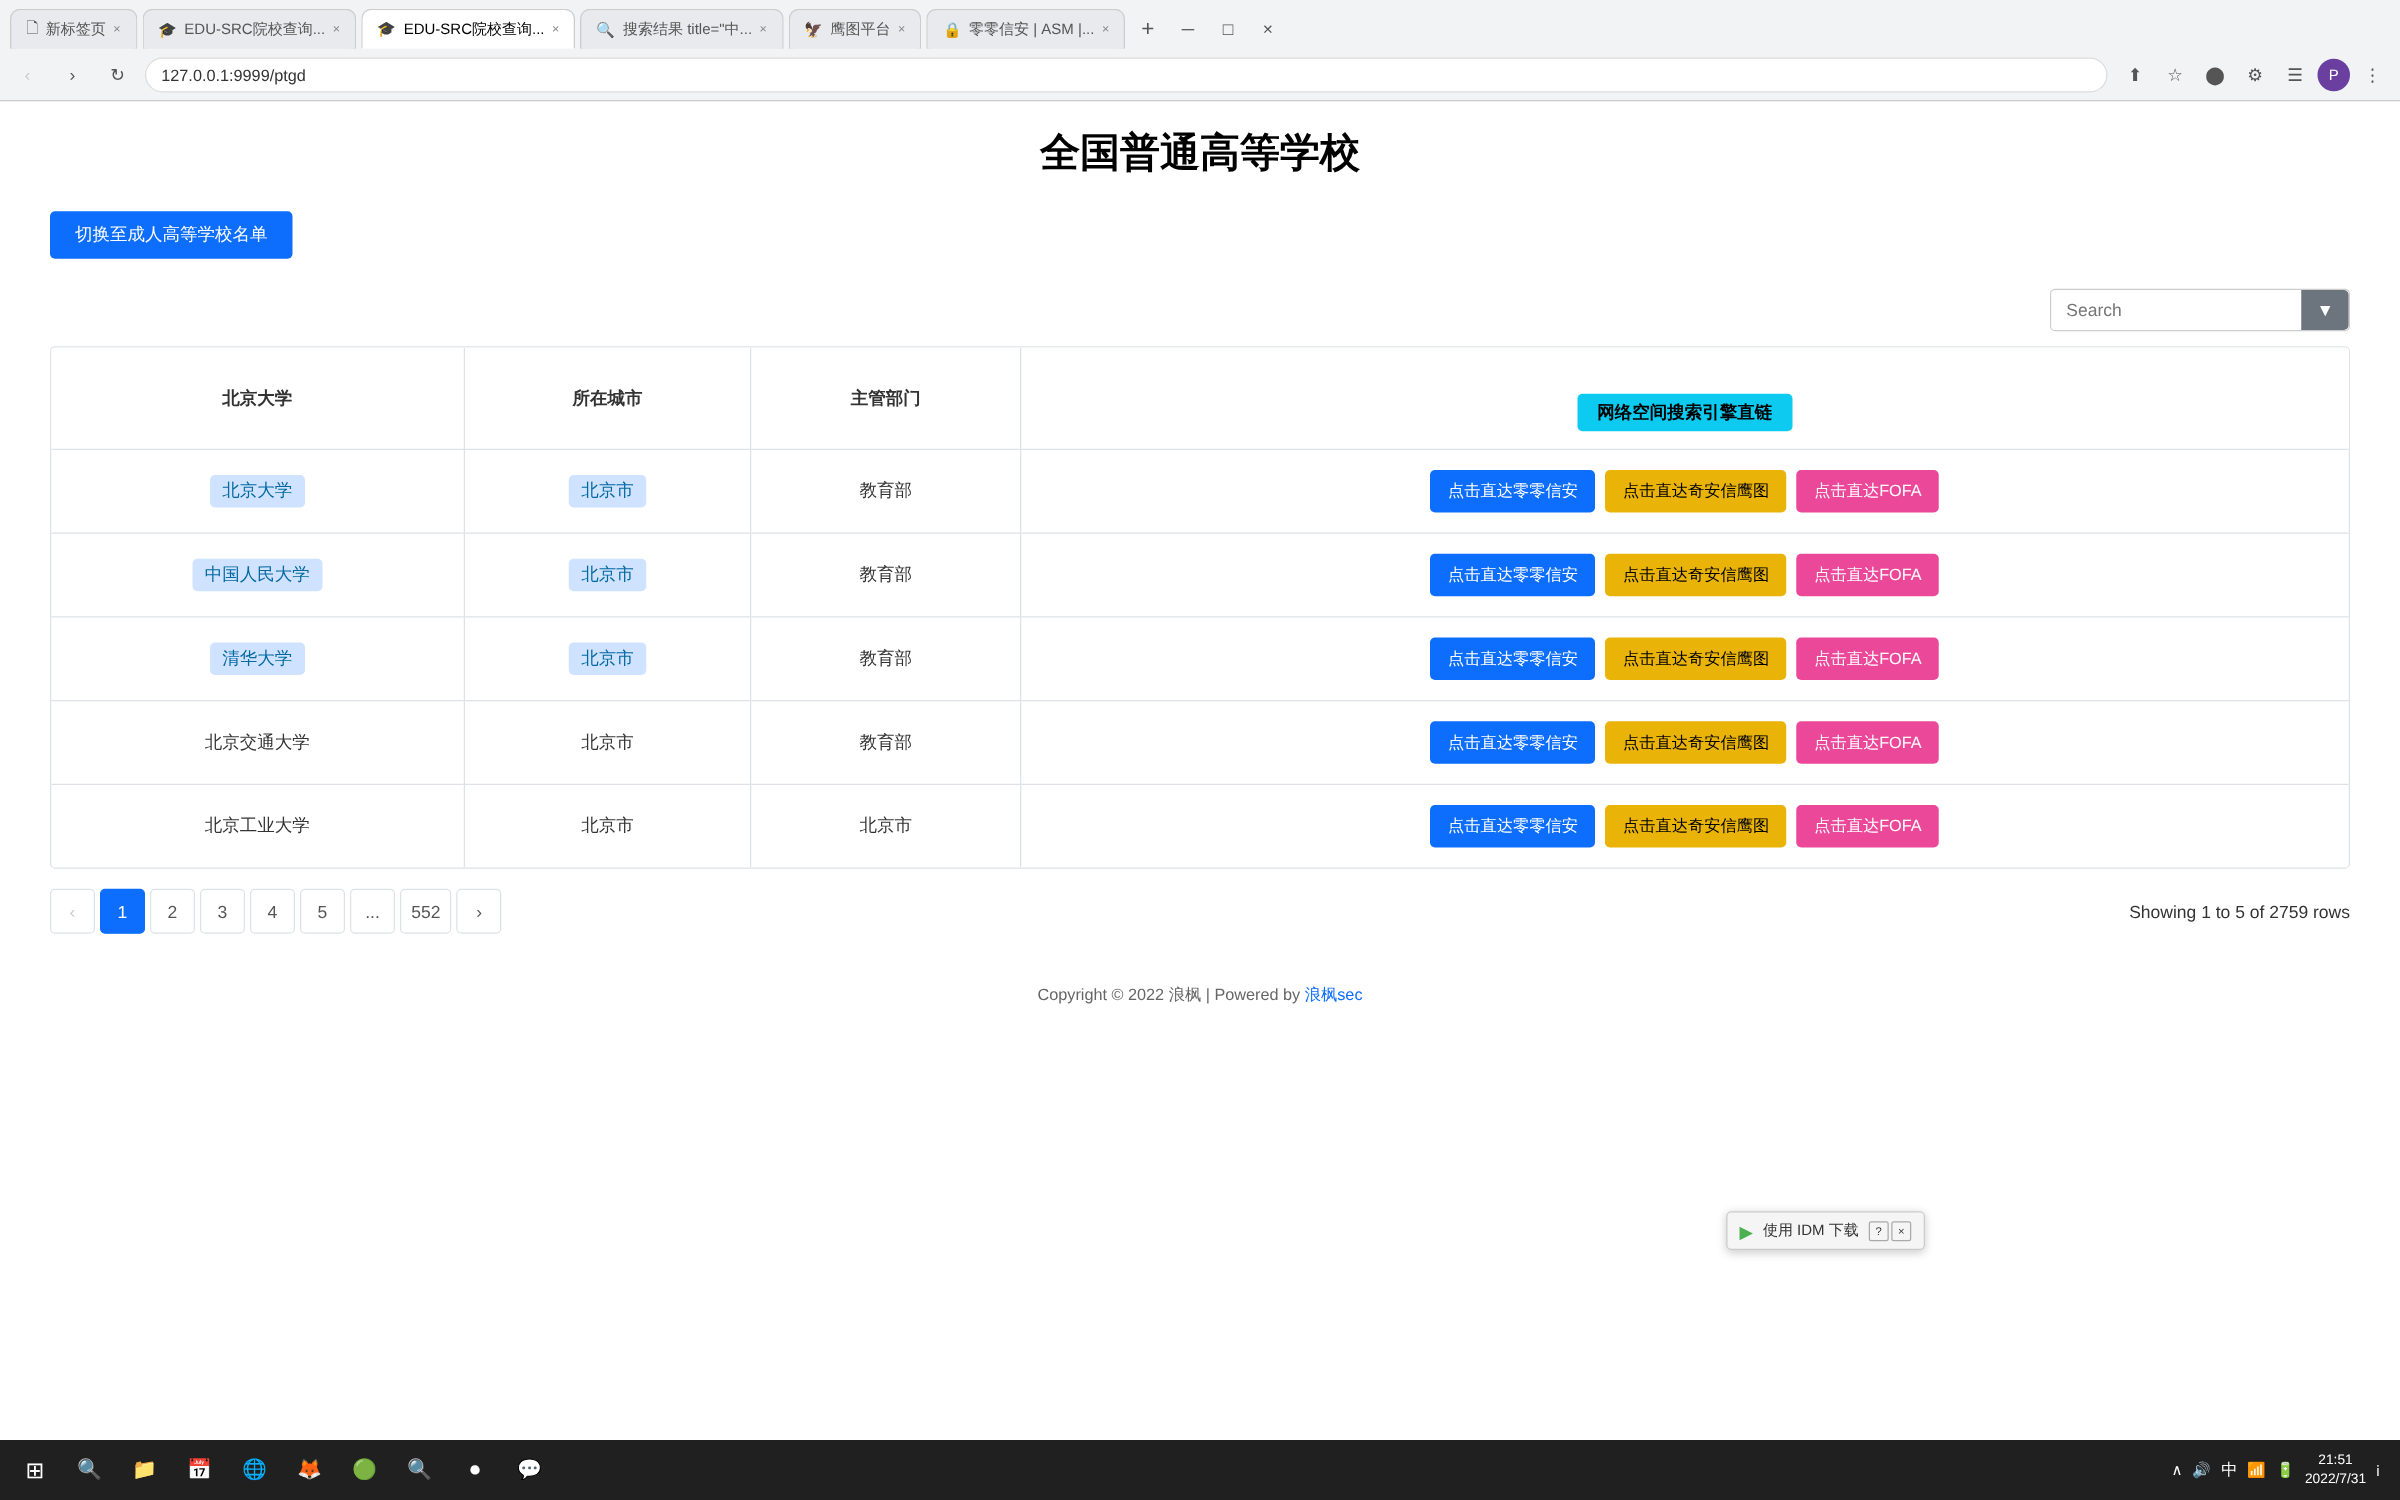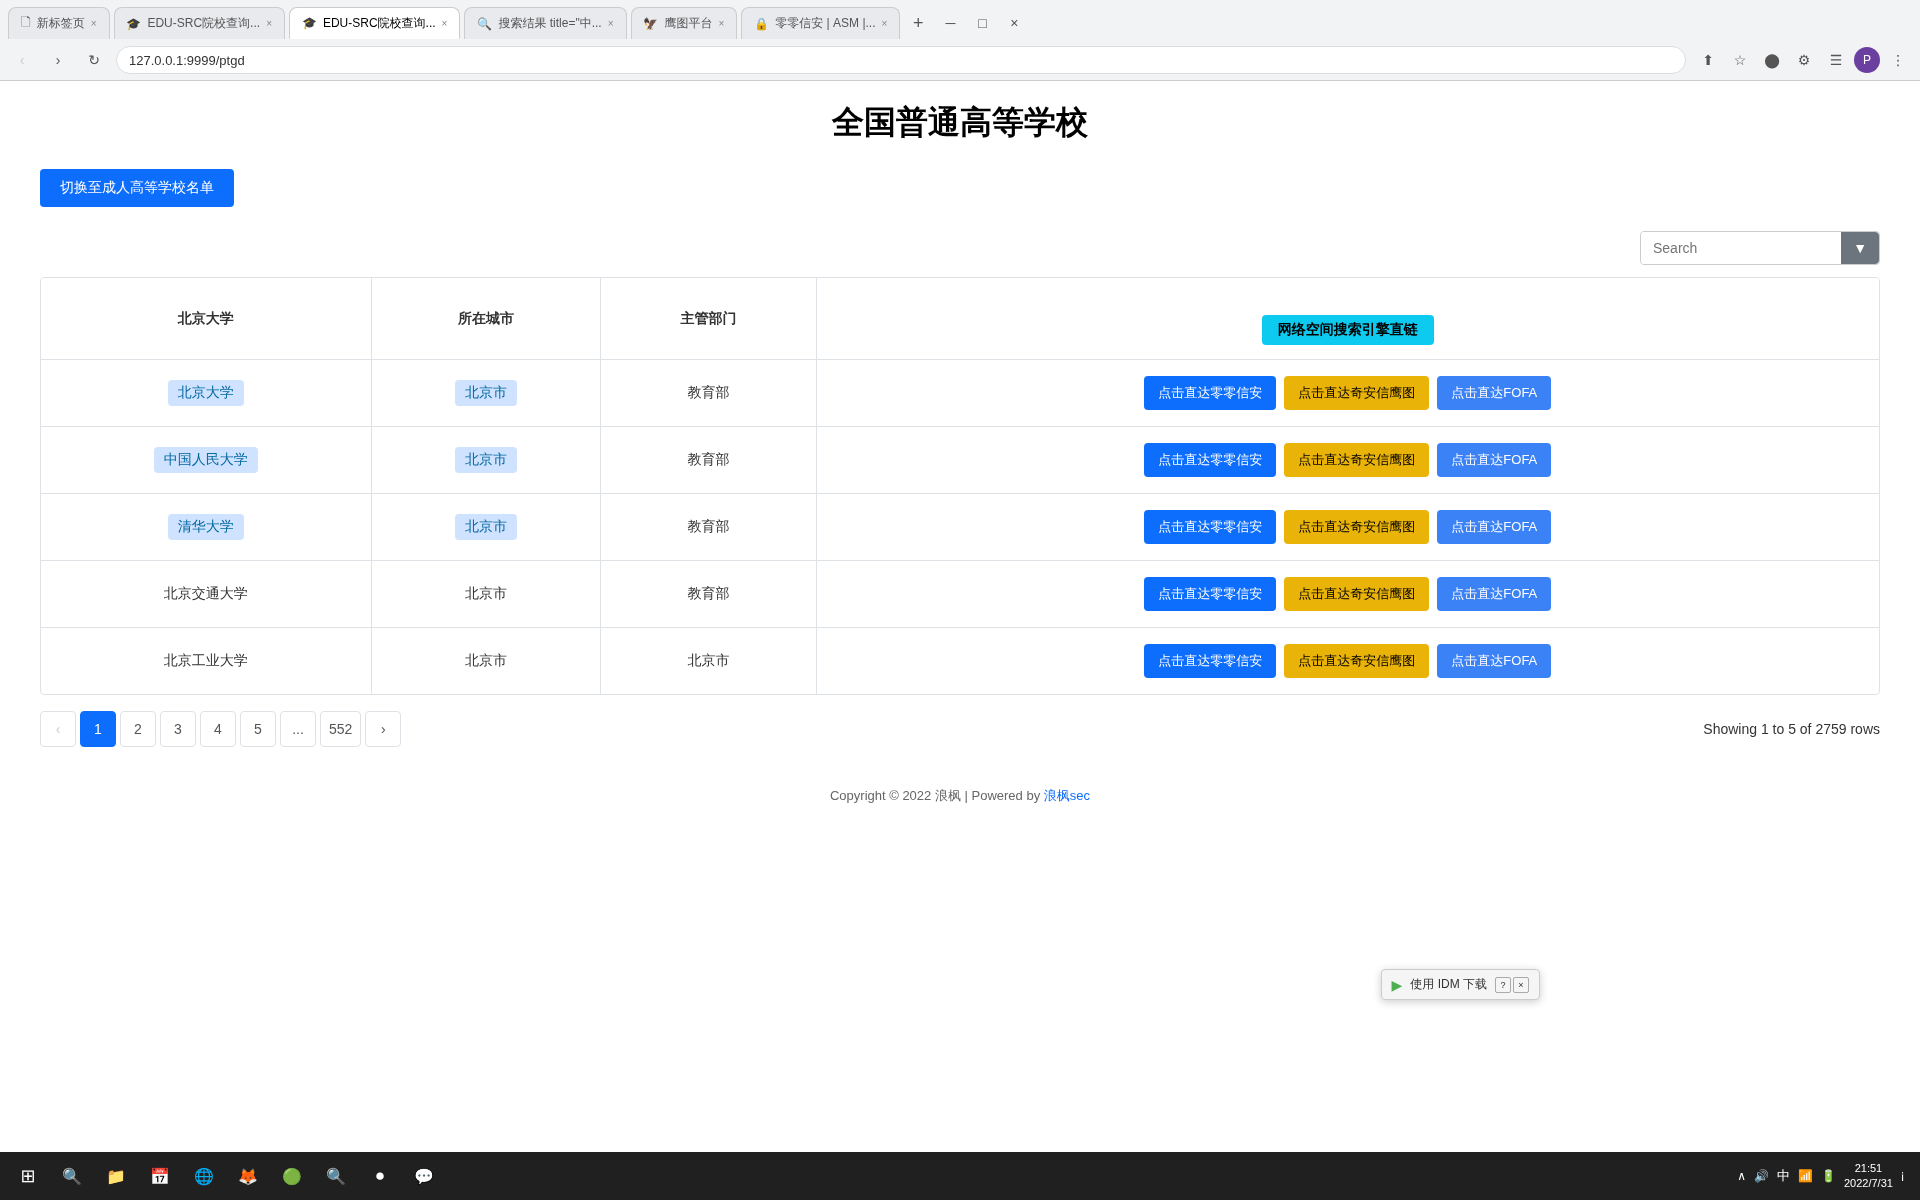--- a/index.html
+++ b/index.html
@@ -249,21 +249,21 @@
     .btn-eagle {
       background: #eab308;
       color: #000;
       padding: 8px 14px;
       border-radius: 4px;
       cursor: pointer;
       font-size: 13px;
       white-space: nowrap;
     }
     .btn-fofa {
-      background: #3b82f6;
+      background: #ec4899;
       color: white;
       padding: 8px 14px;
       border-radius: 4px;
       cursor: pointer;
       font-size: 13px;
       white-space: nowrap;
     }
 
     
     .pagination-row {

